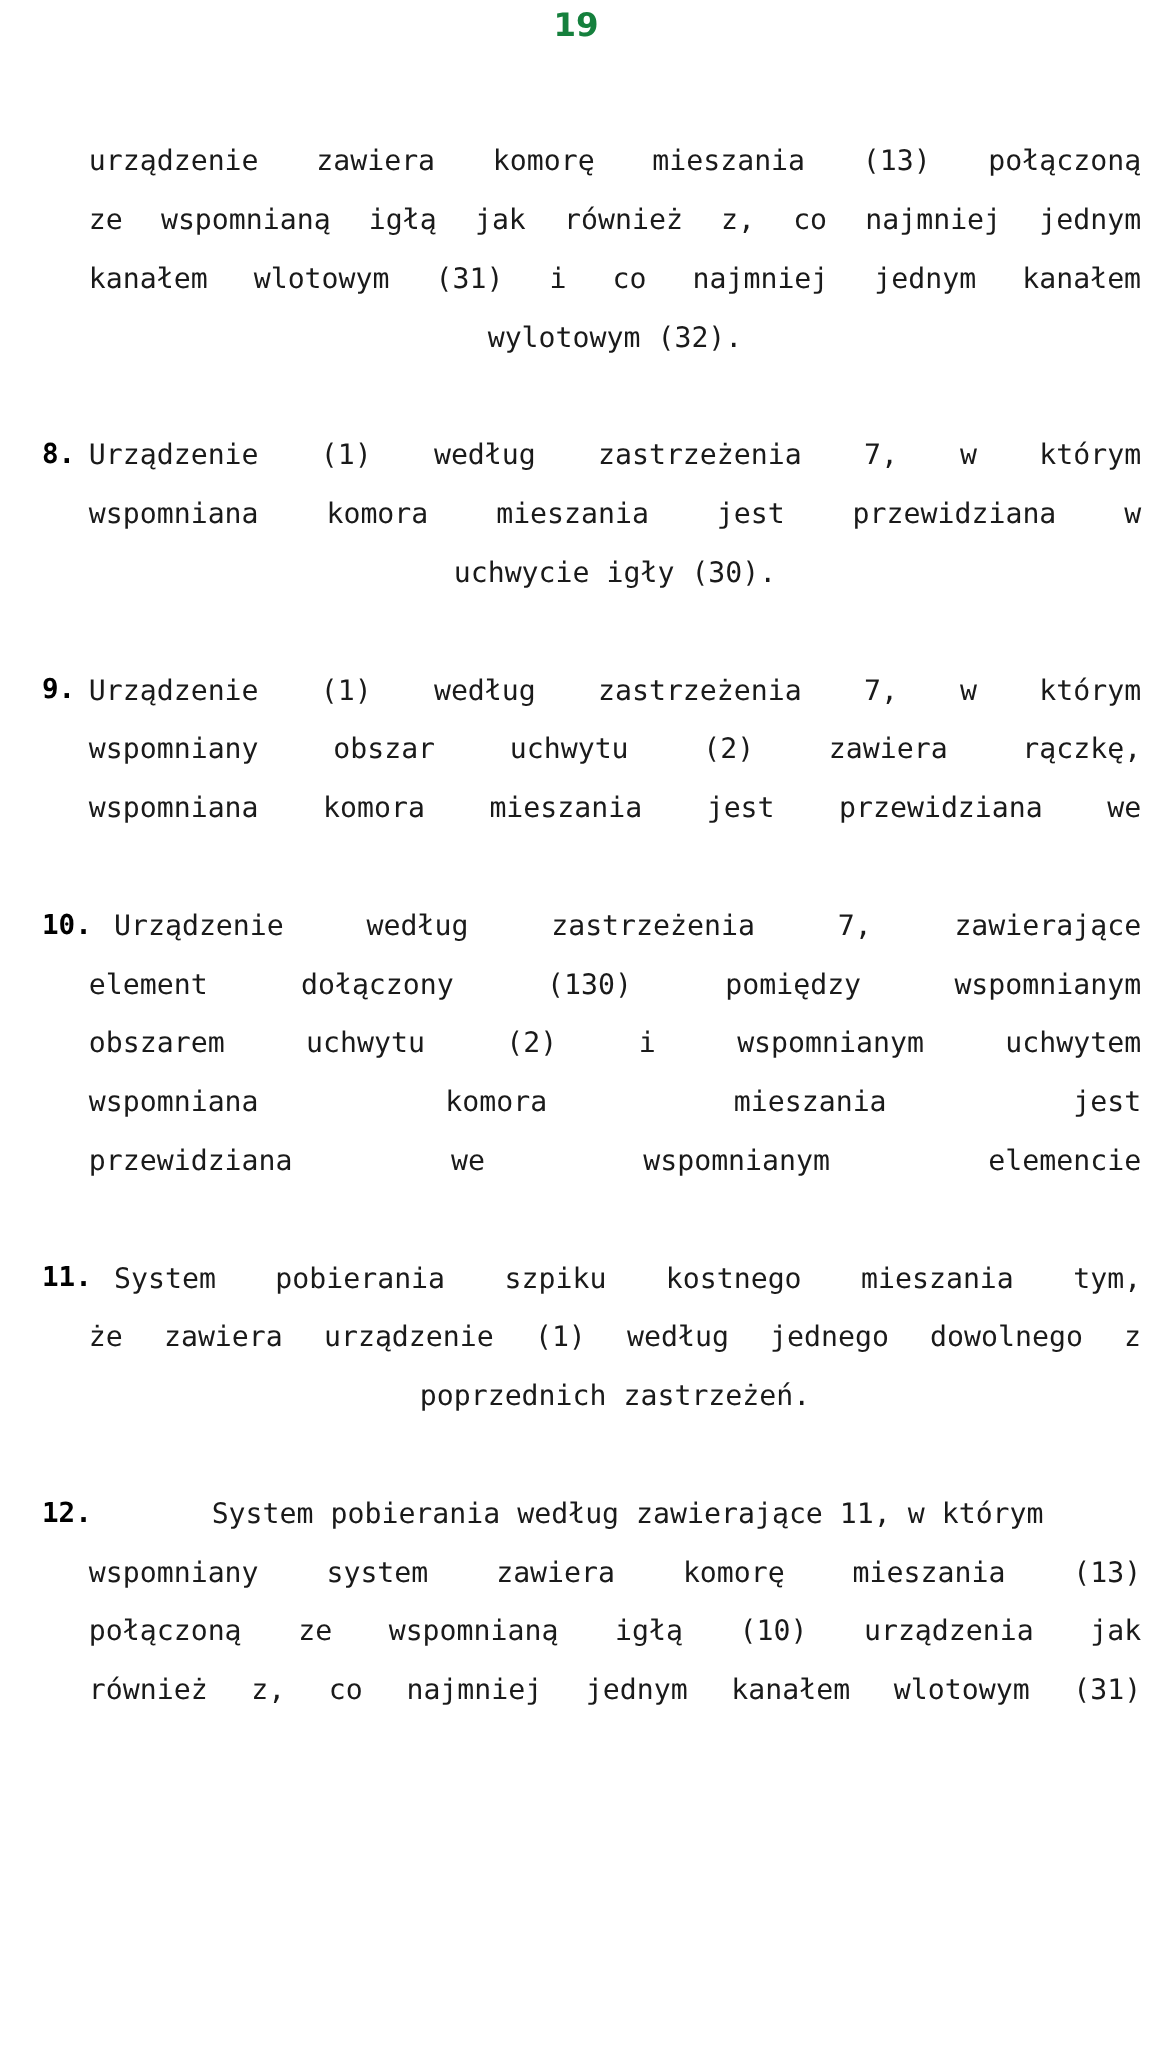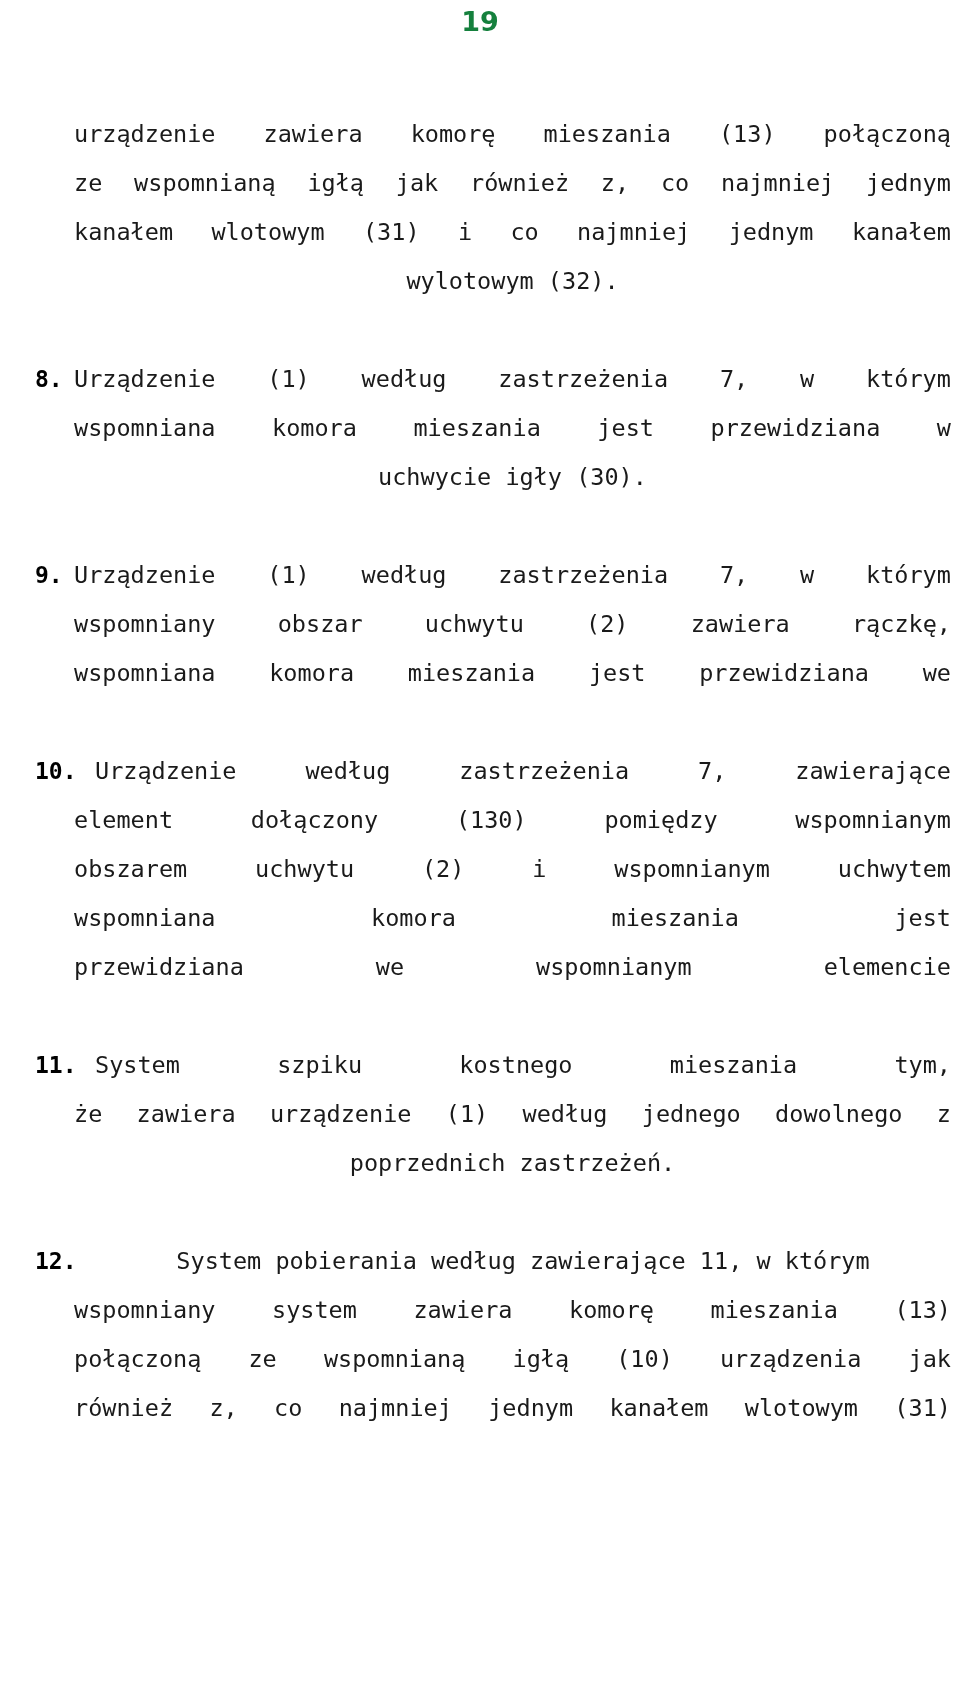--- a/index.html
+++ b/index.html
@@ -126,21 +126,21 @@
             <div class="tline just"><span class="w">element</span><span class="w">dołączony</span><span class="w">(130)</span><span class="w">pomiędzy</span><span class="w">wspomnianym</span></div>
             <div class="tline just"><span class="w">obszarem</span><span class="w">uchwytu</span><span class="w">(2)</span><span class="w">i</span><span class="w">wspomnianym</span><span class="w">uchwytem</span></div>
             <div class="tline just"><span class="w">wspomniana</span><span class="w">komora</span><span class="w">mieszania</span><span class="w">jest</span></div>
             <div class="tline just"><span class="w">przewidziana</span><span class="w">we</span><span class="w">wspomnianym</span><span class="w">elemencie</span></div>
           </div>
         </div>
         <div class="gap-para"></div>
         <div class="claim wide">
           <div class="claim-num">11.</div>
           <div class="lines">
-            <div class="tline just first"><span class="w">System</span><span class="w">szpiku</span><span class="w">kostnego</span><span class="w">mieszania</span><span class="w">tym,</span></div>
+            <div class="tline just first"><span class="w">System</span><span class="w">pobierania</span><span class="w">szpiku</span><span class="w">kostnego</span><span class="w">mieszania</span><span class="w">tym,</span></div>
             <div class="tline just"><span class="w">że</span><span class="w">zawiera</span><span class="w">urządzenie</span><span class="w">(1)</span><span class="w">według</span><span class="w">jednego</span><span class="w">dowolnego</span><span class="w">z</span></div>
             <div class="tline flush"><span class="w">poprzednich zastrzeżeń.</span></div>
           </div>
         </div>
         <div class="gap-para"></div>
         <div class="claim wide">
           <div class="claim-num">12.</div>
           <div class="lines">
             <div class="tline flush first"><span class="w">System pobierania według zawierające 11, w którym</span></div>
             <div class="tline just"><span class="w">wspomniany</span><span class="w">system</span><span class="w">zawiera</span><span class="w">komorę</span><span class="w">mieszania</span><span class="w">(13)</span></div>

